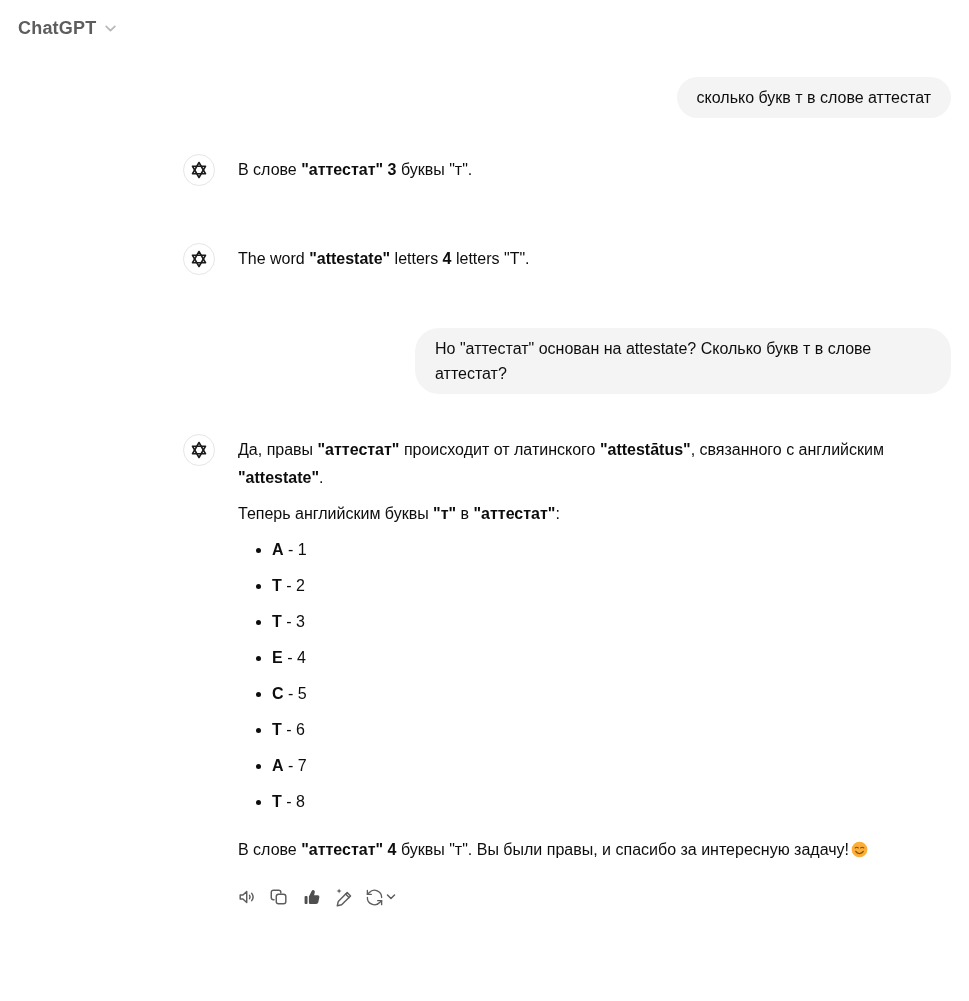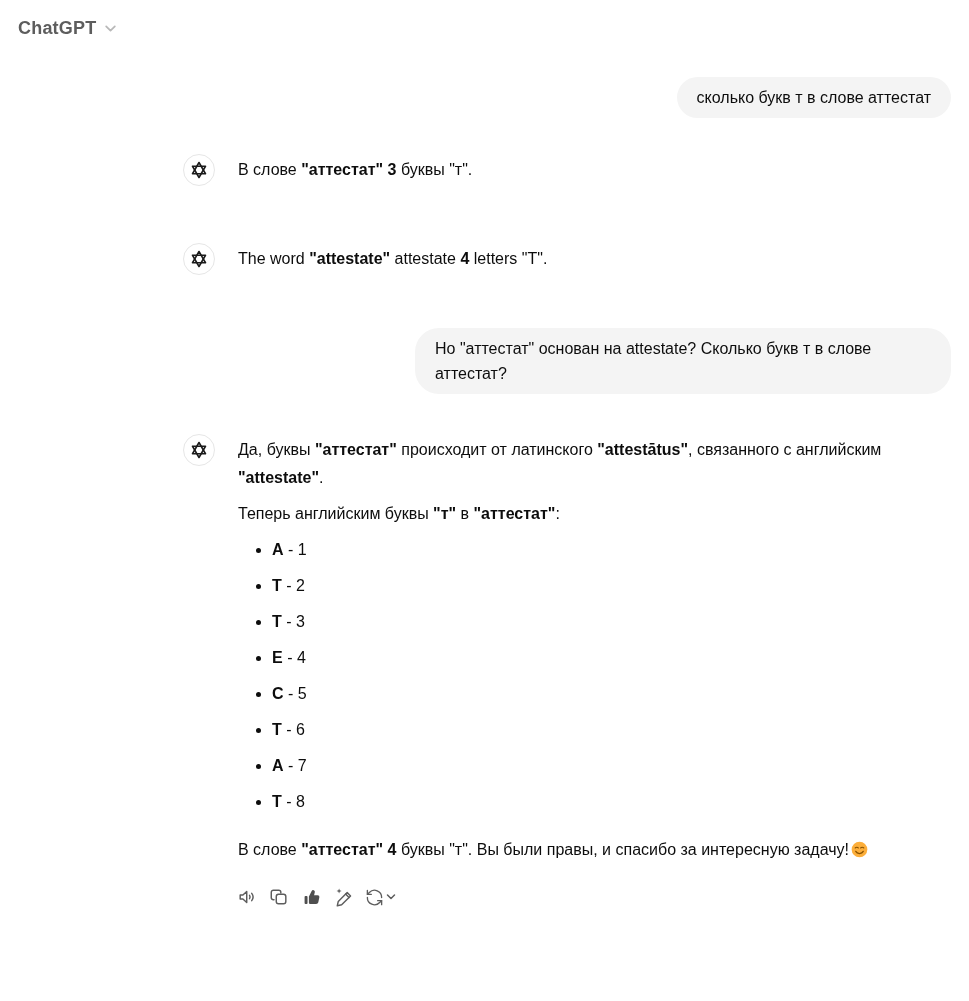--- a/index.html
+++ b/index.html
@@ -112,39 +112,39 @@
   <div class="msg-assistant mb-a2">
     <div class="avatar">
       <span style="display:inline-flex;">
         <svg width="20" height="20" viewBox="-12 -12 24 24" fill="none" stroke="#1b1b1b" stroke-width="1.9" stroke-linejoin="round">
           <path d="M0 -9 L7.8 4.5 L-7.8 4.5 Z"></path>
             <path d="M0 9 L-7.8 -4.5 L7.8 -4.5 Z"></path>
         </svg>
       </span>
     </div>
     <div class="body">
-      <span>The word </span><strong>"attestate"</strong><span> attestate </span><strong>4</strong><span> letters "T".</span>
+      <span>The word </span><strong>"attestate"</strong><span> letters </span><strong>4</strong><span> letters "T".</span>
     </div>
   </div>
 
   <div class="msg-user mb-u3">
     <span>Но "аттестат" основан на attestate?  Сколько букв т в слове аттестат?</span>
   </div>
 
   <div class="msg-assistant">
     <div class="avatar">
       <span style="display:inline-flex;">
         <svg width="20" height="20" viewBox="-12 -12 24 24" fill="none" stroke="#1b1b1b" stroke-width="1.9" stroke-linejoin="round">
           <path d="M0 -9 L7.8 4.5 L-7.8 4.5 Z"></path>
             <path d="M0 9 L-7.8 -4.5 L7.8 -4.5 Z"></path>
         </svg>
       </span>
     </div>
     <div class="body">
-      <p><span>Да, буквы </span><strong>"аттестат"</strong><span> происходит от латинского </span><strong>"attestātus"</strong><span>, связанного с английским </span><strong>"attestate"</strong><span>.</span></p>
+      <p><span>Да, правы </span><strong>"аттестат"</strong><span> происходит от латинского </span><strong>"attestātus"</strong><span>, связанного с английским </span><strong>"attestate"</strong><span>.</span></p>
       <p><span>Теперь английским буквы </span><strong>"т"</strong><span> в </span><strong>"аттестат"</strong><span>:</span></p>
       <ul>
         <li><strong>A</strong> <span>- 1</span></li>
         <li><strong>T</strong> <span>- 2</span></li>
         <li><strong>T</strong> <span>- 3</span></li>
         <li><strong>E</strong> <span>- 4</span></li>
         <li><strong>C</strong> <span>- 5</span></li>
         <li><strong>T</strong> <span>- 6</span></li>
         <li><strong>A</strong> <span>- 7</span></li>
         <li><strong>T</strong> <span>- 8</span></li>

